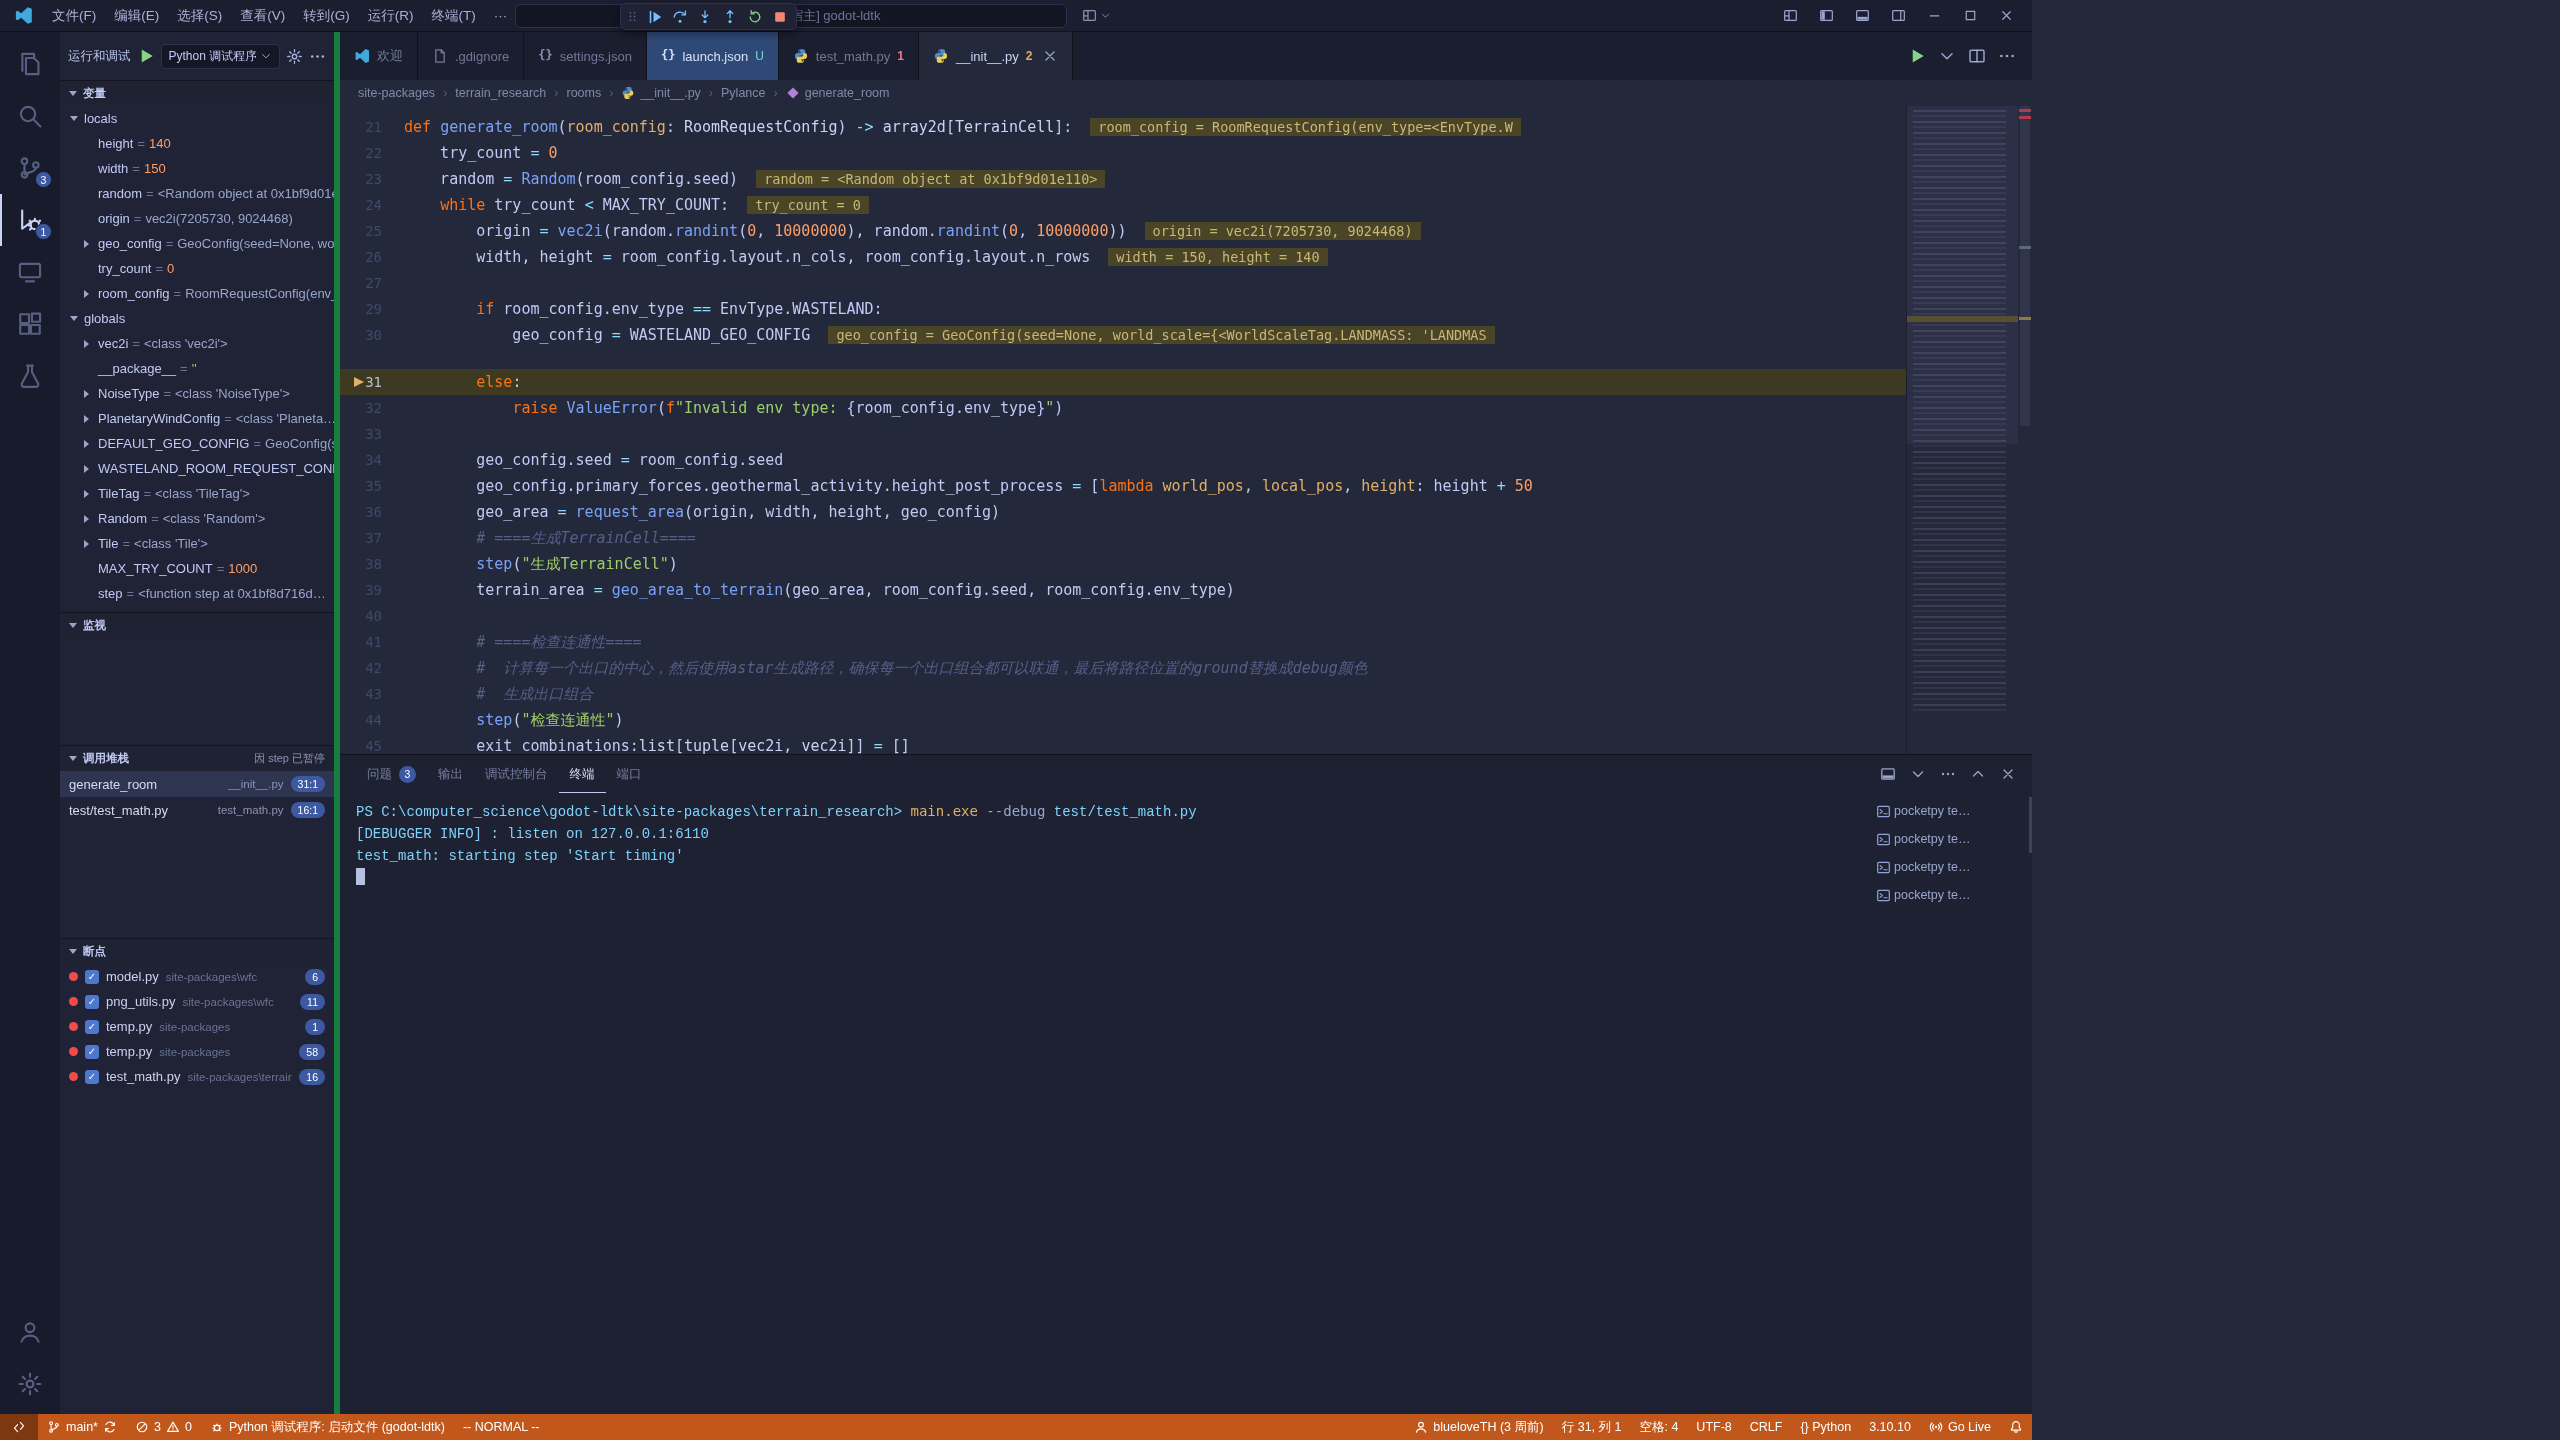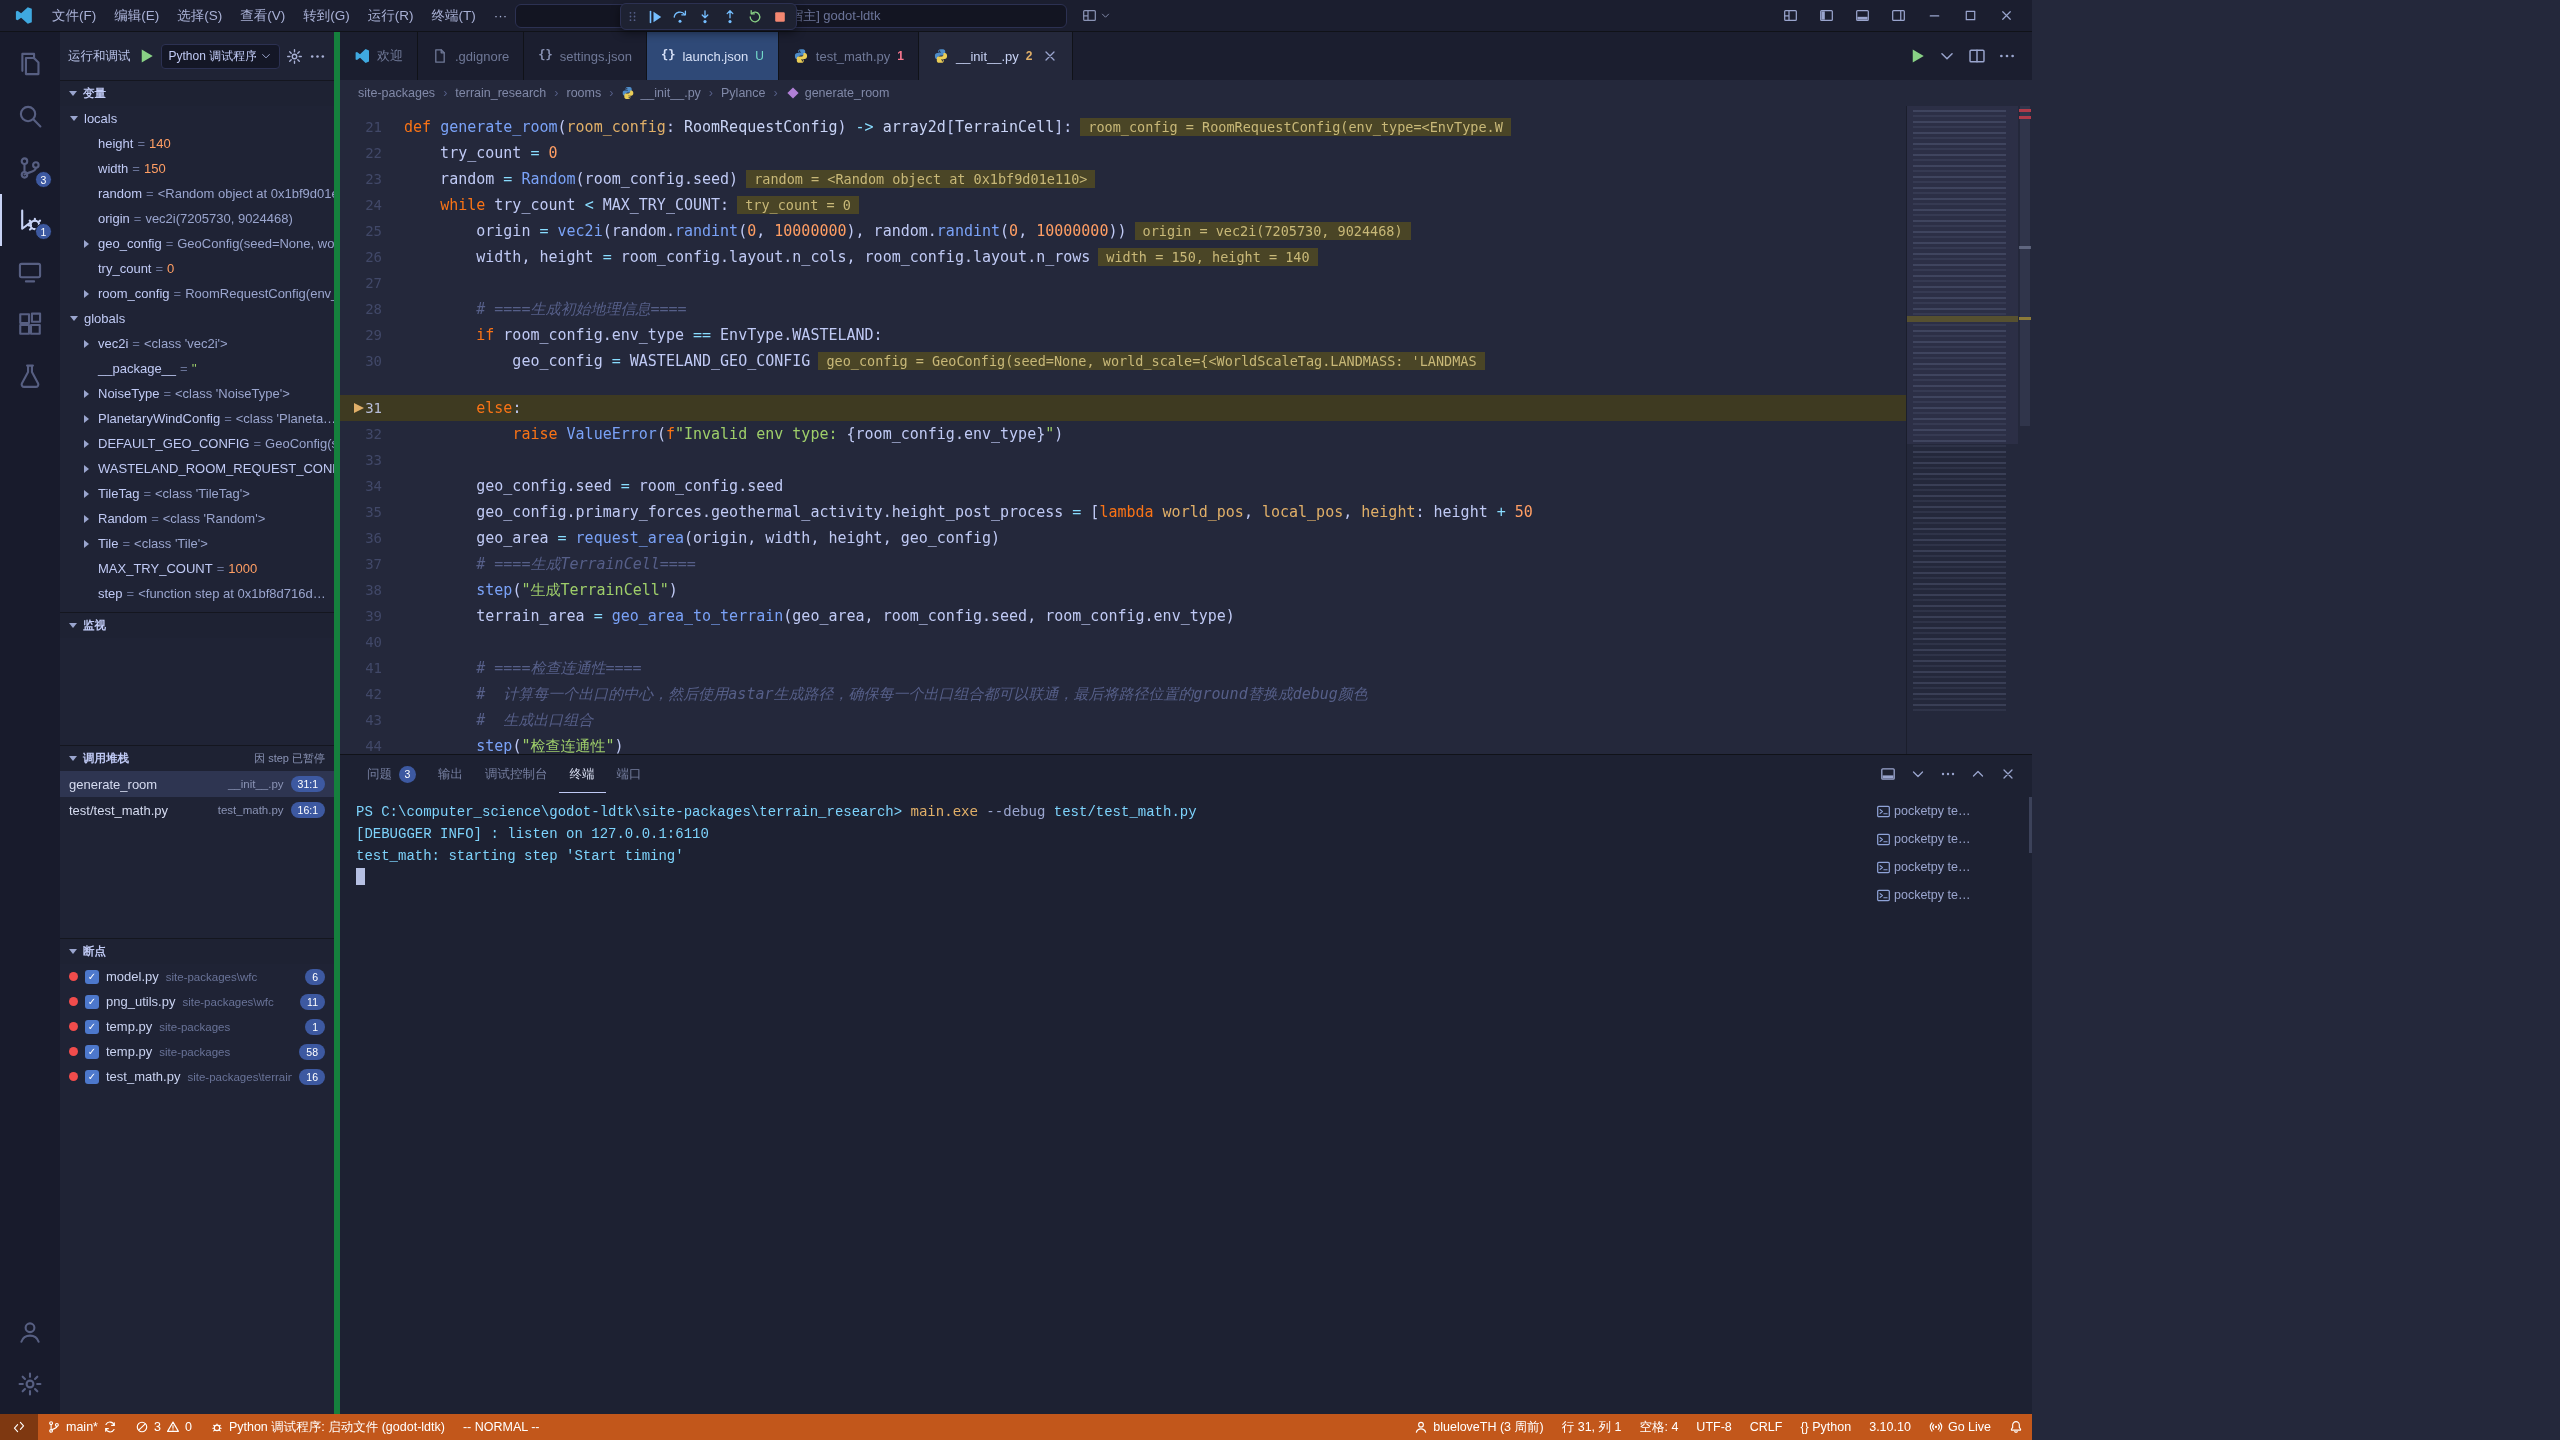--- a/index.html
+++ b/index.html
@@ -111,21 +111,21 @@
   .cl{height:26px;display:flex;align-items:center;position:relative;white-space:pre;}
   .gut{flex:0 0 64px;text-align:right;padding-right:22px;color:#414868;font-size:14px;}
   .cl.current{background:#3e3a21;margin-top:21px;}
   .cl.current .gut{color:#b7bdd8;}
   .exec{position:absolute;left:14px;top:8px;width:0;height:0;border-left:10px solid #e0af68;
     border-top:5px solid transparent;border-bottom:5px solid transparent;}
   .ltx{white-space:pre;}
   .tk-k{color:#f97316;}.tk-f{color:#7aa2f7;}.tk-t{color:#c8d3f5;}.tk-p{color:#e0af68;}
   .tk-n{color:#ff9e64;}.tk-s{color:#9ece6a;}.tk-o{color:#89ddff;}
   .tk-c{color:#565f89;font-style:italic;}.tk-v{color:#c0caf5;}
-  .hint{margin-left:8px;background:#4a4526;color:#c8b878;padding:1px 8px;font-size:13.5px;white-space:pre;}
+  .hint{margin-left:18px;background:#4a4526;color:#c8b878;padding:1px 8px;font-size:13.5px;white-space:pre;}
 
   .minimap{position:absolute;top:0;right:14px;width:112px;bottom:0;background:#24283b;z-index:4;
     border-left:1px solid rgba(0,0,0,.25);}
   .mm-tex{position:absolute;left:6px;right:12px;top:4px;height:93%;opacity:.9;
     background:repeating-linear-gradient(to bottom,rgba(154,165,206,.20) 0 2px,transparent 2px 5px,
       rgba(154,165,206,.10) 5px 7px,transparent 7px 11px);}
   .mm-slider{position:absolute;left:0;right:0;top:0;height:338px;background:rgba(134,146,200,.08);}
   .mm-band{position:absolute;left:0;right:0;top:210px;height:6px;background:#565030;}
   .scrollbar{position:absolute;top:0;right:0;width:14px;bottom:0;background:#24283b;z-index:5;}
   .sc-thumb{position:absolute;left:2px;right:2px;top:0;height:320px;background:rgba(120,130,165,.15);}
@@ -743,21 +743,20 @@
       <div class="editor-wrap">
         <div class="code">
             <div class="cl"><span class="gut">20</span><span class="ltx"></span></div>
             <div class="cl"><span class="gut">21</span><span class="ltx"><span class="tk-k">def </span><span class="tk-f">generate_room</span><span class="tk-v">(</span><span class="tk-p">room_config</span><span class="tk-v">: </span><span class="tk-t">RoomRequestConfig</span><span class="tk-v">) </span><span class="tk-o">-&gt;</span><span class="tk-v"> </span><span class="tk-t">array2d</span><span class="tk-v">[</span><span class="tk-t">TerrainCell</span><span class="tk-v">]:</span></span><span class="hint">room_config = RoomRequestConfig(env_type=&lt;EnvType.W</span></div>
             <div class="cl"><span class="gut">22</span><span class="ltx"><span class="tk-v">    try_count </span><span class="tk-o">=</span><span class="tk-v"> </span><span class="tk-n">0</span></span></div>
             <div class="cl"><span class="gut">23</span><span class="ltx"><span class="tk-v">    random </span><span class="tk-o">=</span><span class="tk-v"> </span><span class="tk-f">Random</span><span class="tk-v">(room_config.seed)</span></span><span class="hint">random = &lt;Random object at 0x1bf9d01e110&gt;</span></div>
             <div class="cl"><span class="gut">24</span><span class="ltx"><span class="tk-v">    </span><span class="tk-k">while</span><span class="tk-v"> try_count </span><span class="tk-o">&lt;</span><span class="tk-v"> MAX_TRY_COUNT:</span></span><span class="hint">try_count = 0</span></div>
             <div class="cl"><span class="gut">25</span><span class="ltx"><span class="tk-v">        origin </span><span class="tk-o">=</span><span class="tk-v"> </span><span class="tk-f">vec2i</span><span class="tk-v">(random.</span><span class="tk-f">randint</span><span class="tk-v">(</span><span class="tk-n">0</span><span class="tk-v">, </span><span class="tk-n">10000000</span><span class="tk-v">), random.</span><span class="tk-f">randint</span><span class="tk-v">(</span><span class="tk-n">0</span><span class="tk-v">, </span><span class="tk-n">10000000</span><span class="tk-v">))</span></span><span class="hint">origin = vec2i(7205730, 9024468)</span></div>
             <div class="cl"><span class="gut">26</span><span class="ltx"><span class="tk-v">        width, height </span><span class="tk-o">=</span><span class="tk-v"> room_config.layout.n_cols, room_config.layout.n_rows</span></span><span class="hint">width = 150, height = 140</span></div>
             <div class="cl"><span class="gut">27</span><span class="ltx"></span></div>
-            <div class="cl"><span class="gut">28</span><span class="ltx"><span class="tk-c">        # ====生成初始地理信息====</span></span></div>
             <div class="cl"><span class="gut">29</span><span class="ltx"><span class="tk-v">        </span><span class="tk-k">if</span><span class="tk-v"> room_config.env_type </span><span class="tk-o">==</span><span class="tk-v"> EnvType.WASTELAND:</span></span></div>
             <div class="cl"><span class="gut">30</span><span class="ltx"><span class="tk-v">            geo_config </span><span class="tk-o">=</span><span class="tk-v"> WASTELAND_GEO_CONFIG</span></span><span class="hint">geo_config = GeoConfig(seed=None, world_scale={&lt;WorldScaleTag.LANDMASS: 'LANDMAS</span></div>
             <div class="cl current"><span class="gut">31</span><span class="exec"></span><span class="ltx"><span class="tk-v">        </span><span class="tk-k">else</span><span class="tk-v">:</span></span></div>
             <div class="cl"><span class="gut">32</span><span class="ltx"><span class="tk-v">            </span><span class="tk-k">raise</span><span class="tk-v"> </span><span class="tk-f">ValueError</span><span class="tk-v">(</span><span class="tk-k">f</span><span class="tk-s">"Invalid env type: </span><span class="tk-v">{room_config.env_type}</span><span class="tk-s">"</span><span class="tk-v">)</span></span></div>
             <div class="cl"><span class="gut">33</span><span class="ltx"></span></div>
             <div class="cl"><span class="gut">34</span><span class="ltx"><span class="tk-v">        geo_config.seed </span><span class="tk-o">=</span><span class="tk-v"> room_config.seed</span></span></div>
             <div class="cl"><span class="gut">35</span><span class="ltx"><span class="tk-v">        geo_config.primary_forces.geothermal_activity.height_post_process </span><span class="tk-o">=</span><span class="tk-v"> [</span><span class="tk-k">lambda</span><span class="tk-v"> </span><span class="tk-p">world_pos</span><span class="tk-v">, </span><span class="tk-p">local_pos</span><span class="tk-v">, </span><span class="tk-p">height</span><span class="tk-v">: height </span><span class="tk-o">+</span><span class="tk-v"> </span><span class="tk-n">50</span></span></div>
             <div class="cl"><span class="gut">36</span><span class="ltx"><span class="tk-v">        geo_area </span><span class="tk-o">=</span><span class="tk-v"> </span><span class="tk-f">request_area</span><span class="tk-v">(origin, width, height, geo_config)</span></span></div>
             <div class="cl"><span class="gut">37</span><span class="ltx"><span class="tk-c">        # ====生成TerrainCell====</span></span></div>
             <div class="cl"><span class="gut">38</span><span class="ltx"><span class="tk-v">        </span><span class="tk-f">step</span><span class="tk-v">(</span><span class="tk-s">"生成TerrainCell"</span><span class="tk-v">)</span></span></div>

